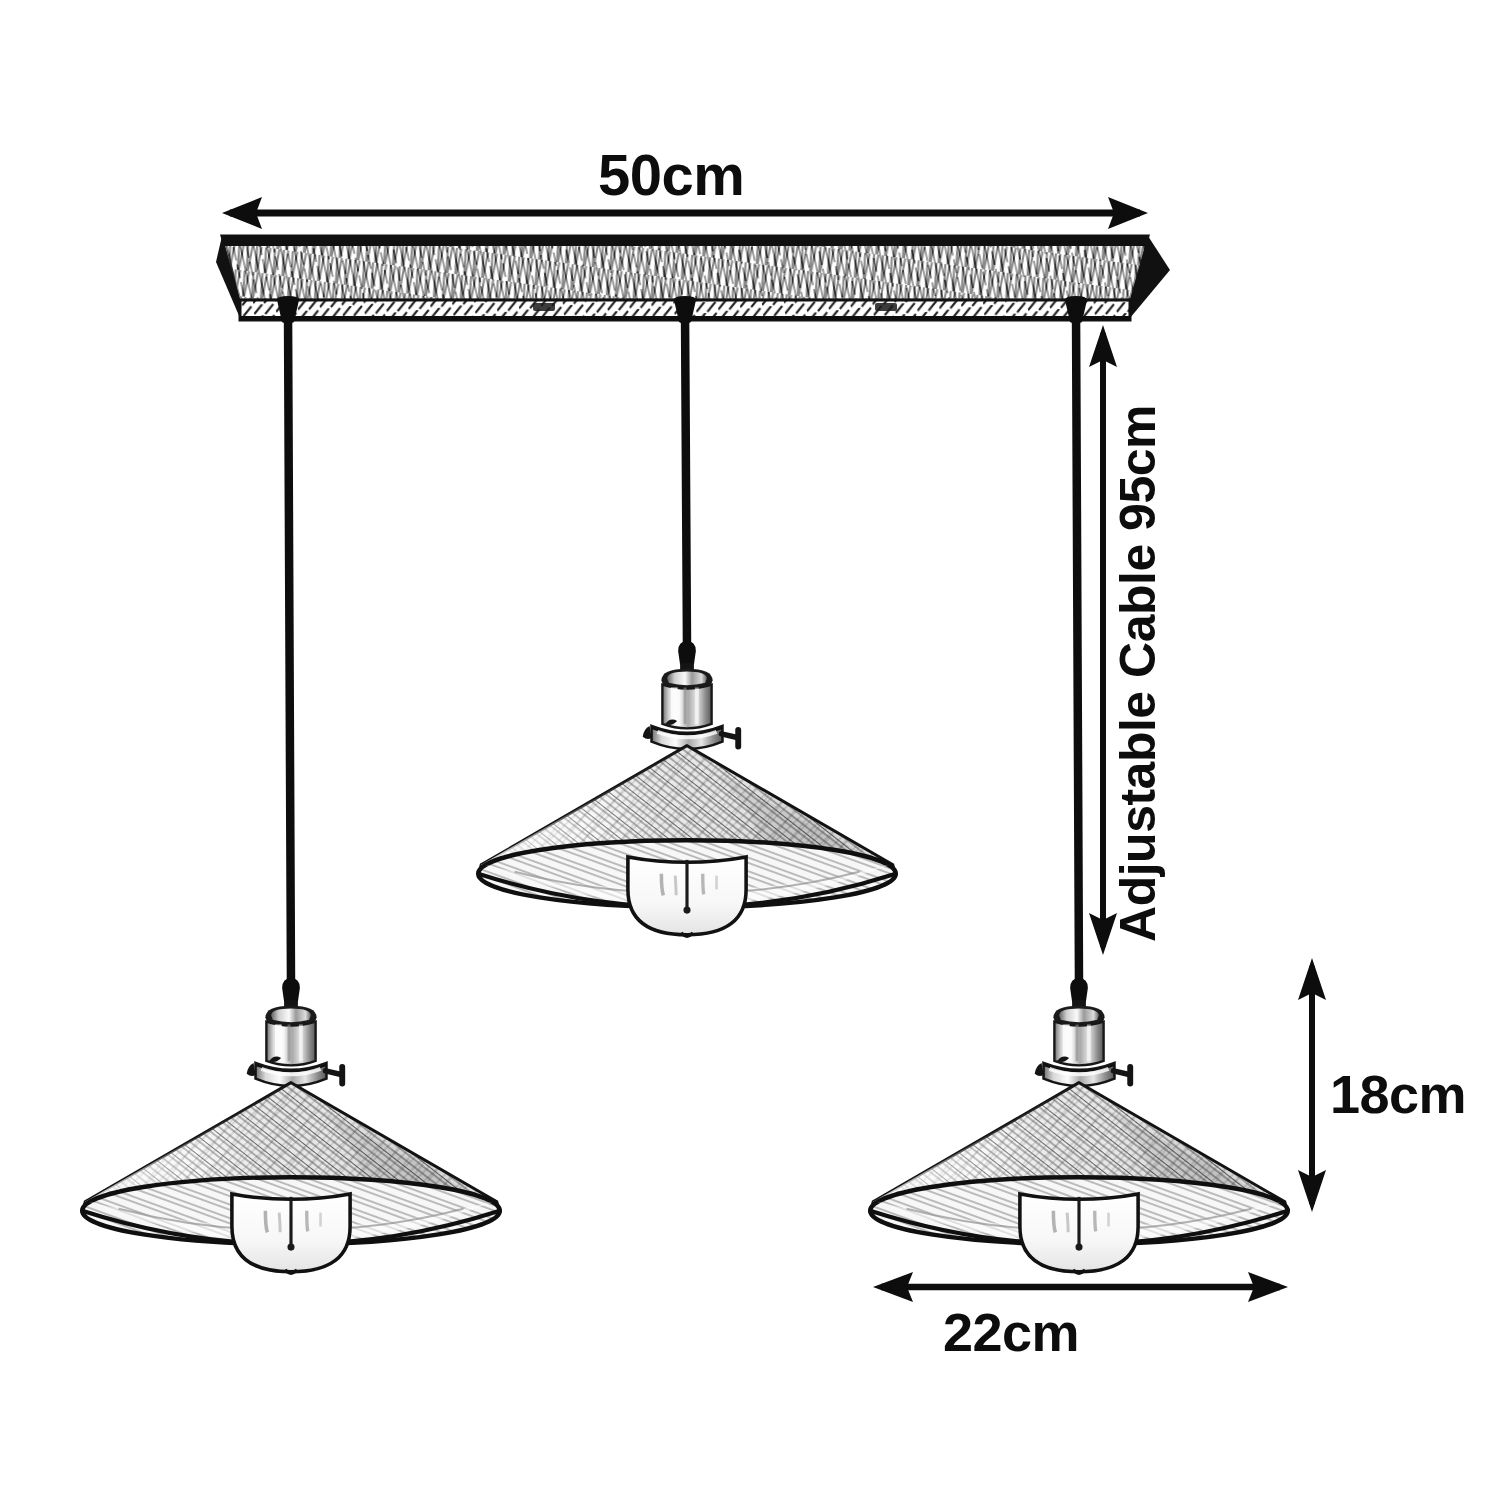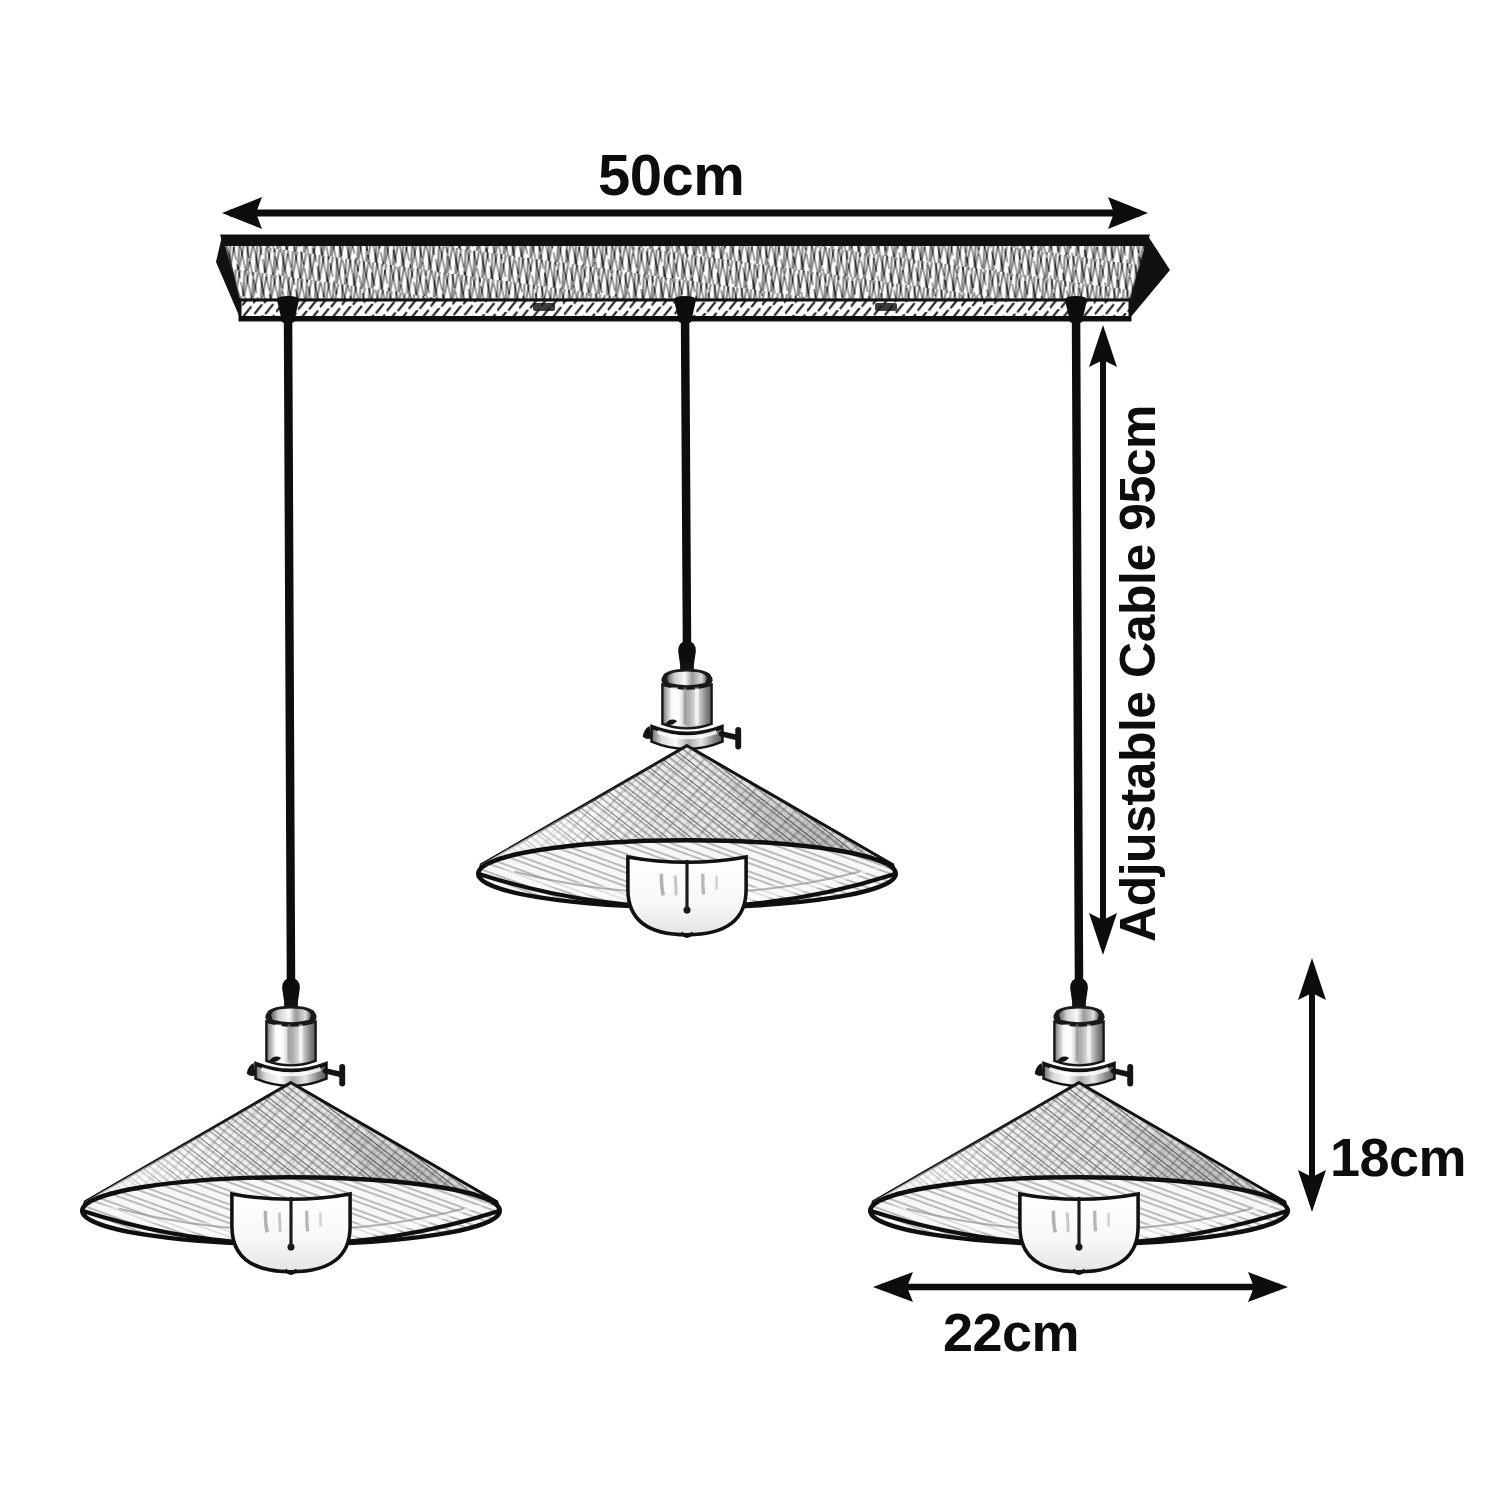--- a/index.html
+++ b/index.html
@@ -40,21 +40,21 @@
     line-height: 1;
     user-select: none;
   }
   #label-width {
     left: 598px;
     top: 146px;
     font-size: 58px;
   }
   #label-height {
     left: 1330px;
-    top: 1130px;
+    top: 1067px;
     font-size: 54px;
   }
   #label-diameter {
     left: 943px;
     top: 1305px;
     font-size: 54px;
   }
   #label-cable {
     left: 1113px;
     top: 405px;

